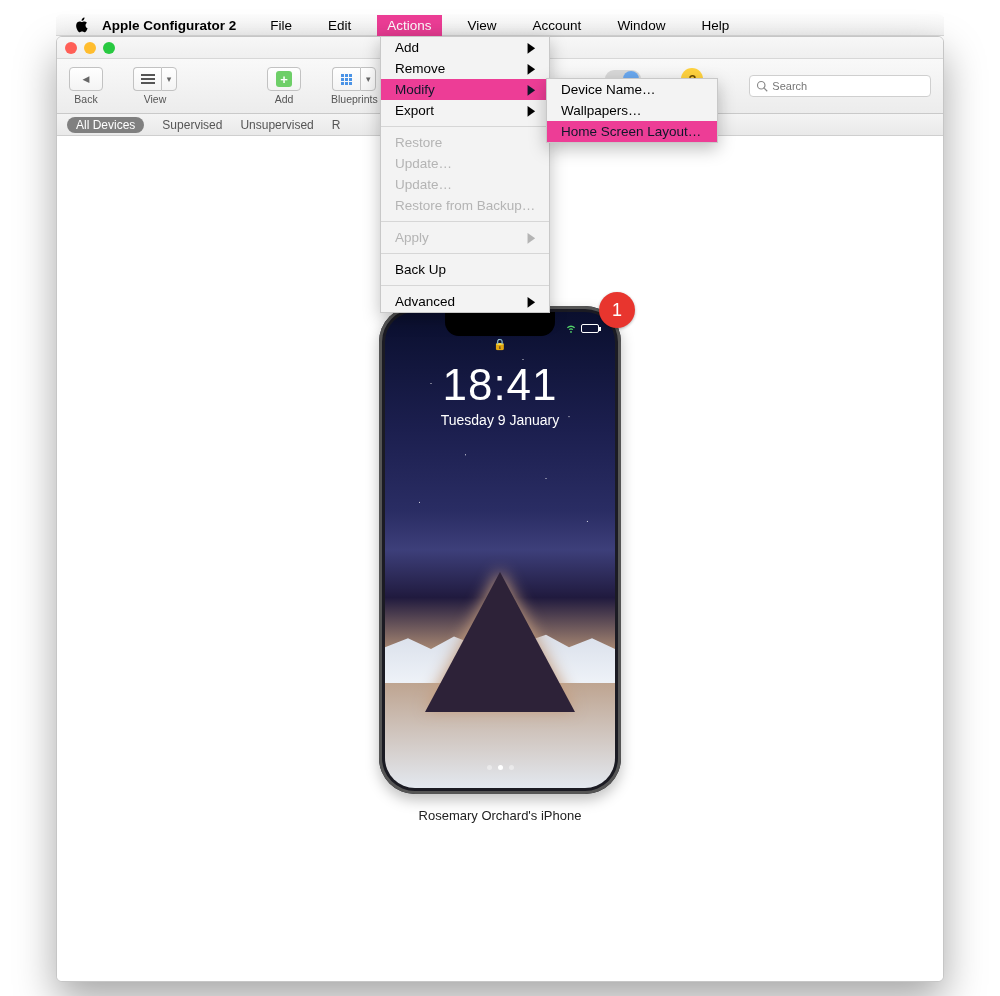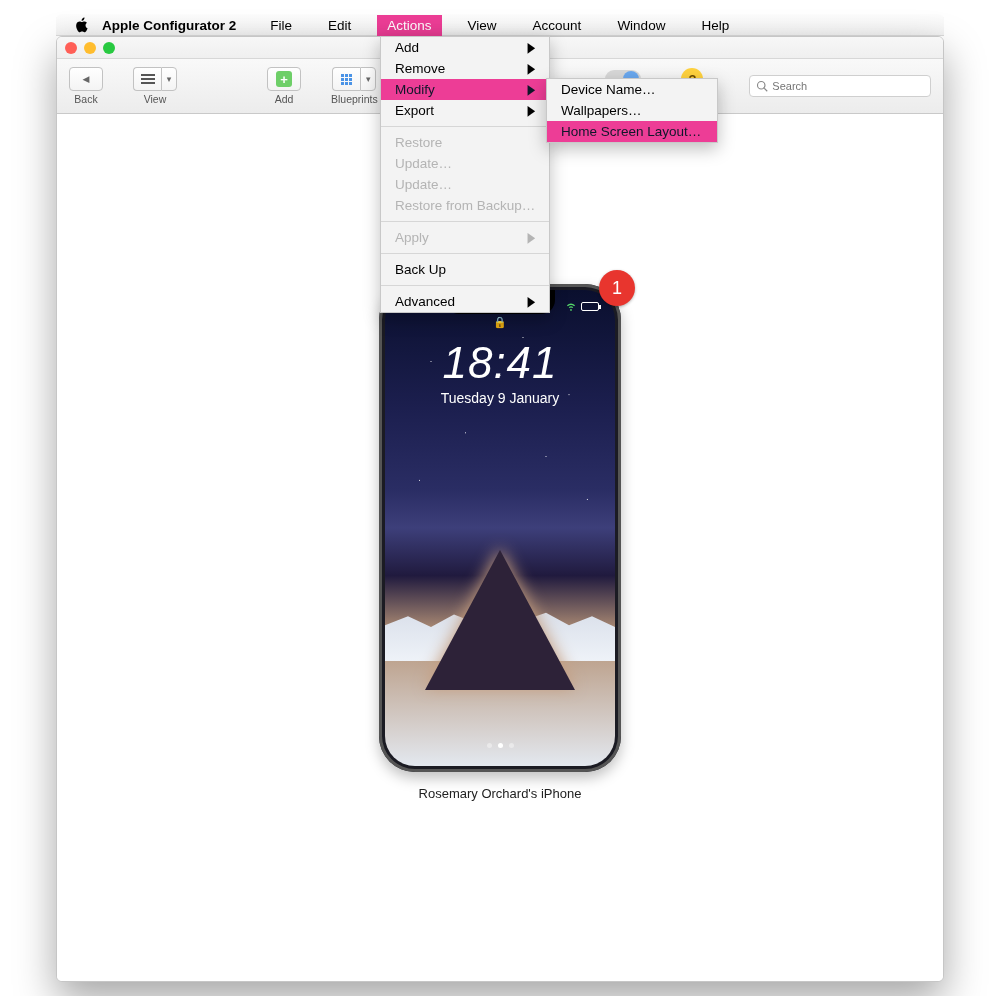--- a/index.html
+++ b/index.html
@@ -85,21 +85,21 @@
     radial-gradient(1px 1px at 15% 40%, #fff, transparent),
     radial-gradient(1px 1px at 88% 44%, #fff, transparent);
     opacity:.85; }
   .mountain { position:absolute; bottom:16%; left:50%; transform:translateX(-50%);
     width:0; height:0; border-left:75px solid transparent; border-right:75px solid transparent;
     border-bottom:140px solid #2d2238; filter: drop-shadow(0 -2px 8px #c49d7f); }
   .snow { position:absolute; bottom:22%; left:0; right:0; height:90px;
     background: linear-gradient(180deg, transparent, #d8dee9 40%, #eef2f8 100%);
     clip-path: polygon(0 60%, 10% 50%, 20% 62%, 30% 48%, 40% 58%, 50% 40%, 60% 55%, 70% 46%, 80% 60%, 90% 50%, 100% 62%, 100% 100%, 0 100%); }
   .lock-time { position:absolute; top:48px; left:0; right:0; text-align:center; color:#fff; }
-  .lock-time .t { font-size:44px; font-weight:300; letter-spacing:1px;font-style:italic; }
+  .lock-time .t { font-size:44px; font-weight:300; letter-spacing:1px; }
   .lock-time .d { font-size:14px; margin-top:2px; }
   .lock-icon { position:absolute; top:26px; left:50%; transform:translateX(-50%); color:#fff; font-size:11px; }
   .notch { position:absolute; top:6px; left:50%; transform:translateX(-50%);
     width:110px; height:24px; background:#000; border-radius:0 0 14px 14px; z-index:2; }
   .status-right { position:absolute; top:10px; right:16px; display:flex; gap:4px; align-items:center; z-index:3; }
   .wifi-dot { width:12px; height:12px; color:#54d66a; }
   .batt { width:18px; height:9px; border:1px solid #fff; border-radius:2px; position:relative; }
   .batt::after { content:""; position:absolute; right:-3px; top:2px; width:2px; height:4px; background:#fff; }
   .pager { position:absolute; bottom:18px; left:0; right:0; display:flex; justify-content:center; gap:6px; }
   .pager span { width:5px; height:5px; border-radius:50%; background:rgba(255,255,255,.4); }
@@ -266,20 +266,26 @@
     </div>
     <div class="search">
       <svg viewBox="0 0 16 16">
           <circle cx="7" cy="7" r="5" fill="none" stroke="#888" stroke-width="1.5"></circle>
           <line x1="11" y1="11" x2="15" y2="15" stroke="#888" stroke-width="1.5"></line>
         </svg>
       <input type="text" placeholder="Search" style="">
     </div>
   </div>
 
+  <div class="filterbar">
+    <span class="pill">All Devices</span>
+    <span>Supervised</span>
+    <span>Unsupervised</span>
+    <span>R</span>
+  </div>
 
   <div class="content">
     <div class="device-wrap">
       <div style="position:relative">
         <div class="iphone">
           <div class="wallpaper">
             <div class="stars"></div>
             <div class="snow"></div>
             <div class="mountain"></div>
             <div class="lock-icon">🔒</div>

